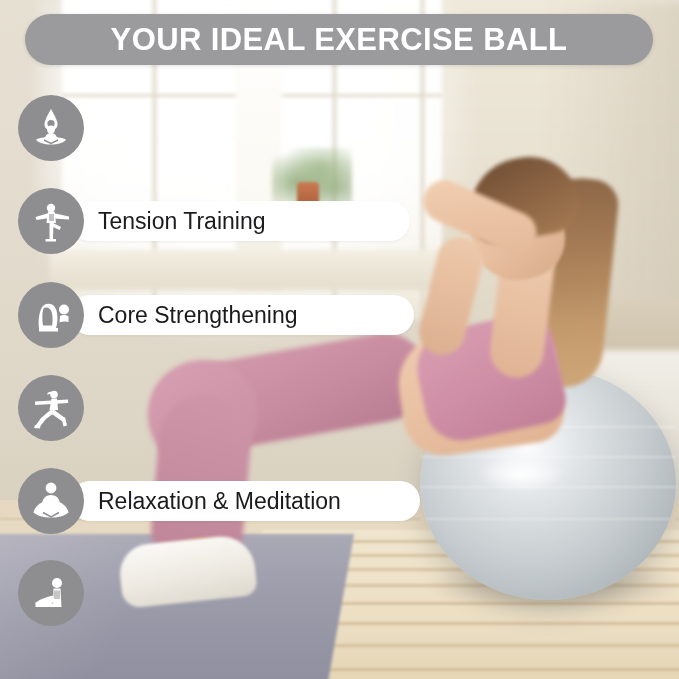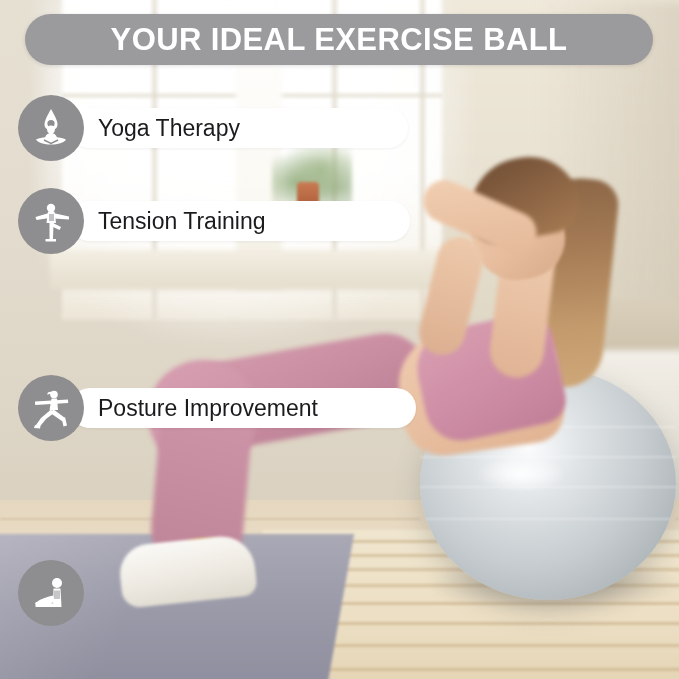--- a/index.html
+++ b/index.html
@@ -446,62 +446,85 @@
     <div class="badge">
       <svg width="48" height="48" viewBox="0 0 48 48" aria-hidden="true">
         <path d="M24 5 C20 12 17.5 17 17.5 20.5 C17.5 24 20 26 24 26 C28 26 30.5 24 30.5 20.5 C30.5 17 28 12 24 5 Z" fill="#ffffff"></path>
         <circle cx="24" cy="19.5" r="3.6" fill="#8e8d8f"></circle>
         <circle cx="24" cy="25.5" r="3.9" fill="#ffffff"></circle>
         <path d="M24 29 C20.5 29 18 31.5 18 35 L30 35 C30 31.5 27.5 29 24 29 Z" fill="#ffffff"></path>
         <path d="M9 35.5 C13 33.5 19 33 24 33 C29 33 35 33.5 39 35.5 C37 39 31 40.5 24 40.5 C17 40.5 11 39 9 35.5 Z" fill="#ffffff"></path>
         <path d="M17 36 L24 39.5 L31 36" stroke="#8e8d8f" stroke-width="1.4" fill="none"></path>
       </svg>
     </div>
-    <div class="label-pill" style="width:292px;">
-      <span class="label-text">Yoga Therapy</span>
-    </div>
   </div>
 
   <div class="feature" style="left:18px; top:188px;">
     <div class="badge">
       <svg width="48" height="48" viewBox="0 0 48 48" aria-hidden="true">
         <circle cx="24" cy="11" r="4.2" fill="#ffffff"></circle>
         <path d="M21 14.5 L27.5 14.5 L29 26 L19.5 26 Z" fill="#ffffff"></path>
         <path d="M26 16 L42 19.5 L42 22.5 L26.5 21.5 Z" fill="#ffffff"></path>
         <path d="M22 16 L8.5 20 L9.5 23 L22.5 21 Z" fill="#ffffff"></path>
         <path d="M22.5 25 L26.5 25 L26 42 L22.5 42 Z" fill="#ffffff"></path>
         <path d="M26 26 L34 30 L32.5 33 L25 29.5 Z" fill="#ffffff"></path>
         <path d="M18.5 42 L29 42 L29 44.5 L18.5 44.5 Z" fill="#ffffff"></path>
         <path d="M22 17 L27 17 L27 24 L22 24 Z" fill="#8e8d8f" opacity="0.55"></path>
       </svg>
     </div>
     <div class="label-pill" style="width:294px;">
       <span class="label-text">Tension Training</span>
     </div>
   </div>
 
+  <div class="feature" style="left:18px; top:282px;">
+    <div class="badge">
+      <svg width="48" height="48" viewBox="0 0 48 48" aria-hidden="true">
+        <path d="M17 14 C23 11 29 14 30 22 C31 29 30 34 29 37 L12 37 C11 30 12 18 17 14 Z" fill="#ffffff"></path>
+        <path d="M17 17 C20 15.5 24 17 25 22.5 C26 28 25.5 32 25 34.5 L16 34.5 C15 29 15 19.5 17 17 Z" fill="#8e8d8f"></path>
+        <circle cx="37" cy="18.5" r="5" fill="#ffffff"></circle>
+        <path d="M33 25 C35.5 23.5 39.5 23.5 41.5 25.5 L41.5 31 C39 30 35 30.5 32.5 31.5 Z" fill="#ffffff"></path>
+        <path d="M12 37 L31 37 L31 40.5 L12 40.5 Z" fill="#ffffff"></path>
+      </svg>
+    </div>
+    <div class="label-pill" style="width:298px;">
+      <span class="label-text">Core Strengthening</span>
+    </div>
+  </div>
 
   <div class="feature" style="left:18px; top:375px;">
     <div class="badge">
       <svg width="48" height="48" viewBox="0 0 48 48" aria-hidden="true">
         <circle cx="27" cy="10.5" r="3.8" fill="#ffffff"></circle>
         <path d="M20.5 9 C22 7.5 24 7.5 25 8.5 L24.5 10.5 C23 9.5 21.5 9.8 20.5 11 Z" fill="#ffffff"></path>
         <path d="M8 17.5 L41 15.5 L41.2 19 L8.2 21 Z" fill="#ffffff"></path>
         <path d="M24.5 14.5 L30 14.5 L31 26 L22.5 26 Z" fill="#ffffff"></path>
         <path d="M26 25 L38 34 L35.5 37.5 L24 29.5 Z" fill="#ffffff"></path>
         <path d="M35 36 L38 33 L40 41.5 L36.5 42.5 Z" fill="#ffffff"></path>
         <path d="M24 25.5 L14 34 L9 41 L12.5 43 L19 35 L27 29 Z" fill="#ffffff"></path>
         <path d="M8 41 L13.5 41.5 L13 44.5 L7 44 Z" fill="#ffffff"></path>
       </svg>
     </div>
-    <div class="label-pill" style="width:300px;">
-      <span class="label-text">Posture Improvement</span>
-    </div>
-  </div>
-
+  </div>
+
+  <div class="feature" style="left:18px; top:468px;">
+    <div class="badge">
+      <svg width="48" height="48" viewBox="0 0 48 48" aria-hidden="true">
+        <circle cx="24" cy="11" r="5.4" fill="#ffffff"></circle>
+        <path d="M24 18 C18.5 18 15 22 15 28.5 C15 32 15.5 34 16 35.5 L32 35.5 C32.5 34 33 32 33 28.5 C33 22 29.5 18 24 18 Z" fill="#ffffff"></path>
+        <path d="M16 25 C11 27 7.5 31 6.5 35.5 C11 37 15 36.5 18 35 Z" fill="#ffffff"></path>
+        <path d="M32 25 C37 27 40.5 31 41.5 35.5 C37 37 33 36.5 30 35 Z" fill="#ffffff"></path>
+        <path d="M6.5 35 C12 33.5 18.5 33 24 33 C29.5 33 36 33.5 41.5 35 C38.5 39 31.5 40.5 24 40.5 C16.5 40.5 9.5 39 6.5 35 Z" fill="#ffffff"></path>
+        <path d="M16 35.5 L24 40 L32 35.5" stroke="#8e8d8f" stroke-width="1.5" fill="none"></path>
+      </svg>
+    </div>
+    <div class="label-pill" style="width:304px;">
+      <span class="label-text">Relaxation &amp; Meditation</span>
+    </div>
+  </div>
 
   <div class="feature" style="left:18px; top:560px;">
     <div class="badge">
       <svg width="48" height="48" viewBox="0 0 48 48" aria-hidden="true">
         <circle cx="30" cy="14" r="5" fill="#ffffff"></circle>
         <path d="M26.5 19.5 L33.5 19.5 L34.5 38 L26 38 Z" fill="#ffffff"></path>
         <path d="M27 21.5 L33 21.5 L33 30 L27 30 Z" fill="#8e8d8f" opacity="0.5"></path>
         <path d="M26 26.5 C21 27.5 14 29.5 9 33.5 C8 34.2 8 35.2 9.5 35.5 C17 36.5 24 35 28 32.5 Z" fill="#ffffff"></path>
         <path d="M8.5 33.5 C15 33 23 33.5 28.5 35 L28.5 38 L8.5 38 Z" fill="#ffffff"></path>
       </svg>

